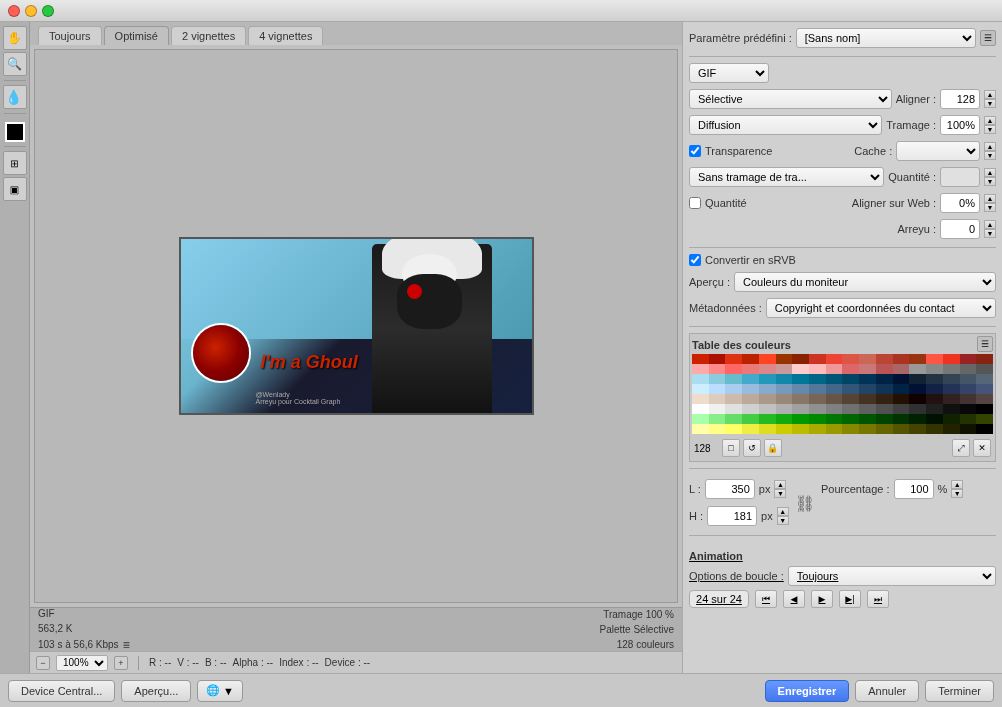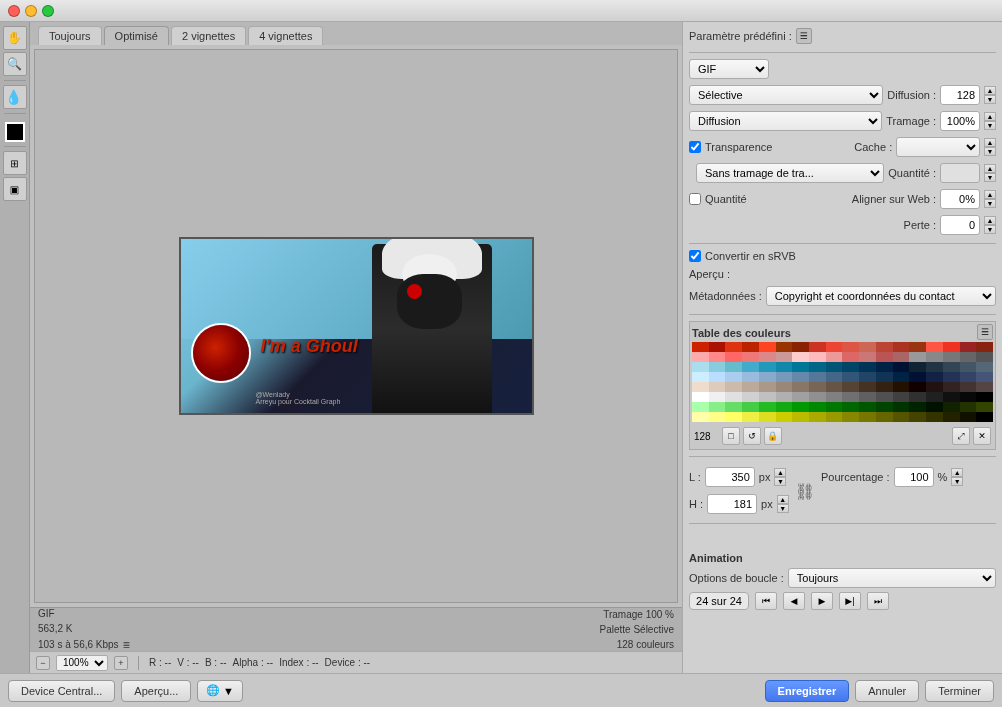--- a/index.html
+++ b/index.html
@@ -152,21 +152,21 @@
     }
 
     
     .anime-content {
       position: absolute;
       top: 0; left: 0; right: 0; bottom: 0;
       background: linear-gradient(135deg, #87ceeb 0%, #6ab4cc 30%, #1a1a2e 50%, #16213e 100%);
     }
     .red-text {
       position: absolute;
-      bottom: 56px;
+      bottom: 40px;
       left: 80px;
       font-size: 18px;
       font-weight: bold;
       color: #cc2200;
       font-style: italic;
       text-shadow: 1px 1px 2px #000;
       white-space: nowrap;
     }
     .circle-badge {
       position: absolute;
@@ -338,21 +338,22 @@
     }
     .size-row {
       display: flex;
       align-items: center;
       gap: 4px;
       margin-bottom: 3px;
     }
 
     
     .anim-section {
-      margin-top: 20px;
+      margin-top: 6px;
+      text-decoration: underline;
     }
 
     
     .anim-controls {
       display: flex;
       align-items: center;
       gap: 6px;
       margin-top: 4px;
     }
     .anim-counter {
@@ -520,36 +521,39 @@
       <span>Alpha : --</span>
       <span>Index : --</span>
       <span>Device : --</span>
     </div>
   </div>
 
   <div class="right-panel">
 
     <div class="panel-row">
       <span class="panel-label">Paramètre prédéfini :</span>
+      <select class="panel-select" style="flex:1;">
+        <option>[Sans nom]</option>
+      </select>
       <div class="panel-menu-btn">☰</div>
     </div>
 
     <div class="separator"></div>
 
     <div class="panel-row">
       <select class="panel-select" style="width:80px;flex:none;">
         <option>GIF</option>
       </select>
     </div>
 
     <div class="panel-row">
       <select class="panel-select" style="flex:1;">
         <option>Sélective</option>
       </select>
-      <span class="panel-label">Diffusion :</span>
+      <span class="panel-label">Aligner :</span>
       <input type="text" class="panel-input panel-input-sm" value="128" style="">
       <div class="stepper">
         <div class="stepper-btn">▲</div>
         <div class="stepper-btn">▼</div>
       </div>
     </div>
 
     <div class="panel-row">
       <select class="panel-select" style="flex:1;">
         <option>Diffusion</option>
@@ -572,21 +576,21 @@
       <select class="panel-select" style="width:60px;">
         <option></option>
       </select>
       <div class="stepper">
         <div class="stepper-btn">▲</div>
         <div class="stepper-btn">▼</div>
       </div>
     </div>
 
     <div class="panel-row">
-      <select class="panel-select" style="flex:1;margin-left:7px;">
+      <select class="panel-select" style="flex:1;">
         <option>Sans tramage de tra...</option>
       </select>
       <span class="panel-label">Quantité :</span>
       <input type="text" class="panel-input panel-input-sm" value="" style="background: rgb(224, 224, 224);">
       <div class="stepper">
         <div class="stepper-btn">▲</div>
         <div class="stepper-btn">▼</div>
       </div>
     </div>
 
@@ -599,39 +603,42 @@
       <span class="panel-label">Aligner sur Web :</span>
       <input type="text" class="panel-input panel-input-sm" value="0%" style="">
       <div class="stepper">
         <div class="stepper-btn">▲</div>
         <div class="stepper-btn">▼</div>
       </div>
     </div>
 
     <div class="panel-row">
       <div style="flex:1;"></div>
-      <span class="panel-label">Perte :</span>
+      <span class="panel-label">Arreyu :</span>
       <input type="text" class="panel-input panel-input-sm" value="0" style="">
       <div class="stepper">
         <div class="stepper-btn">▲</div>
         <div class="stepper-btn">▼</div>
       </div>
     </div>
 
     <div class="separator"></div>
 
     <div class="panel-row">
       <div class="checkbox-row">
         <input type="checkbox" checked="" style="">
         <span class="panel-label">Convertir en sRVB</span>
       </div>
     </div>
 
     <div class="panel-row">
       <span class="panel-label">Aperçu :</span>
+      <select class="panel-select" style="flex:1;">
+        <option>Couleurs du moniteur</option>
+      </select>
     </div>
 
     <div class="panel-row">
       <span class="panel-label">Métadonnées :</span>
       <select class="panel-select" style="flex:1;">
         <option>Copyright et coordonnées du contact</option>
       </select>
     </div>
 
     <div class="separator"></div>

